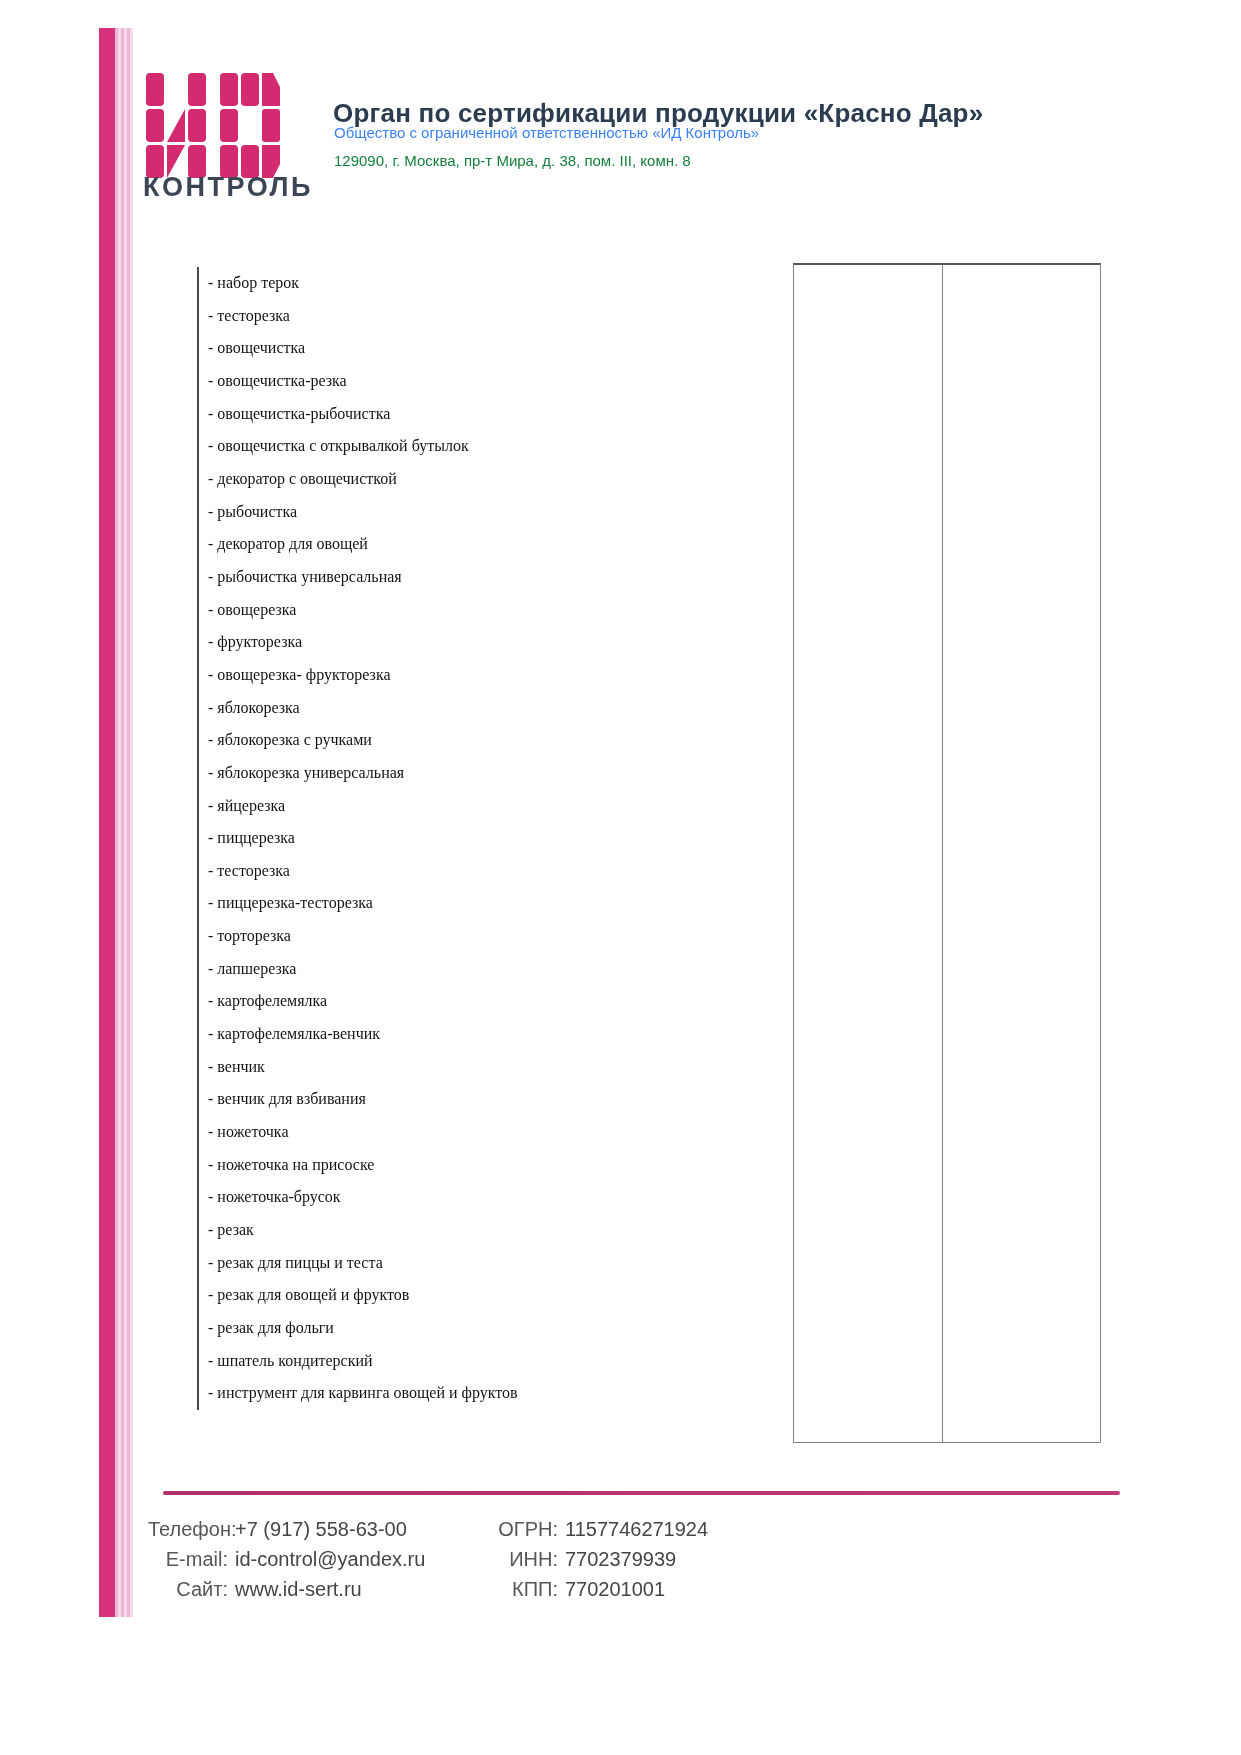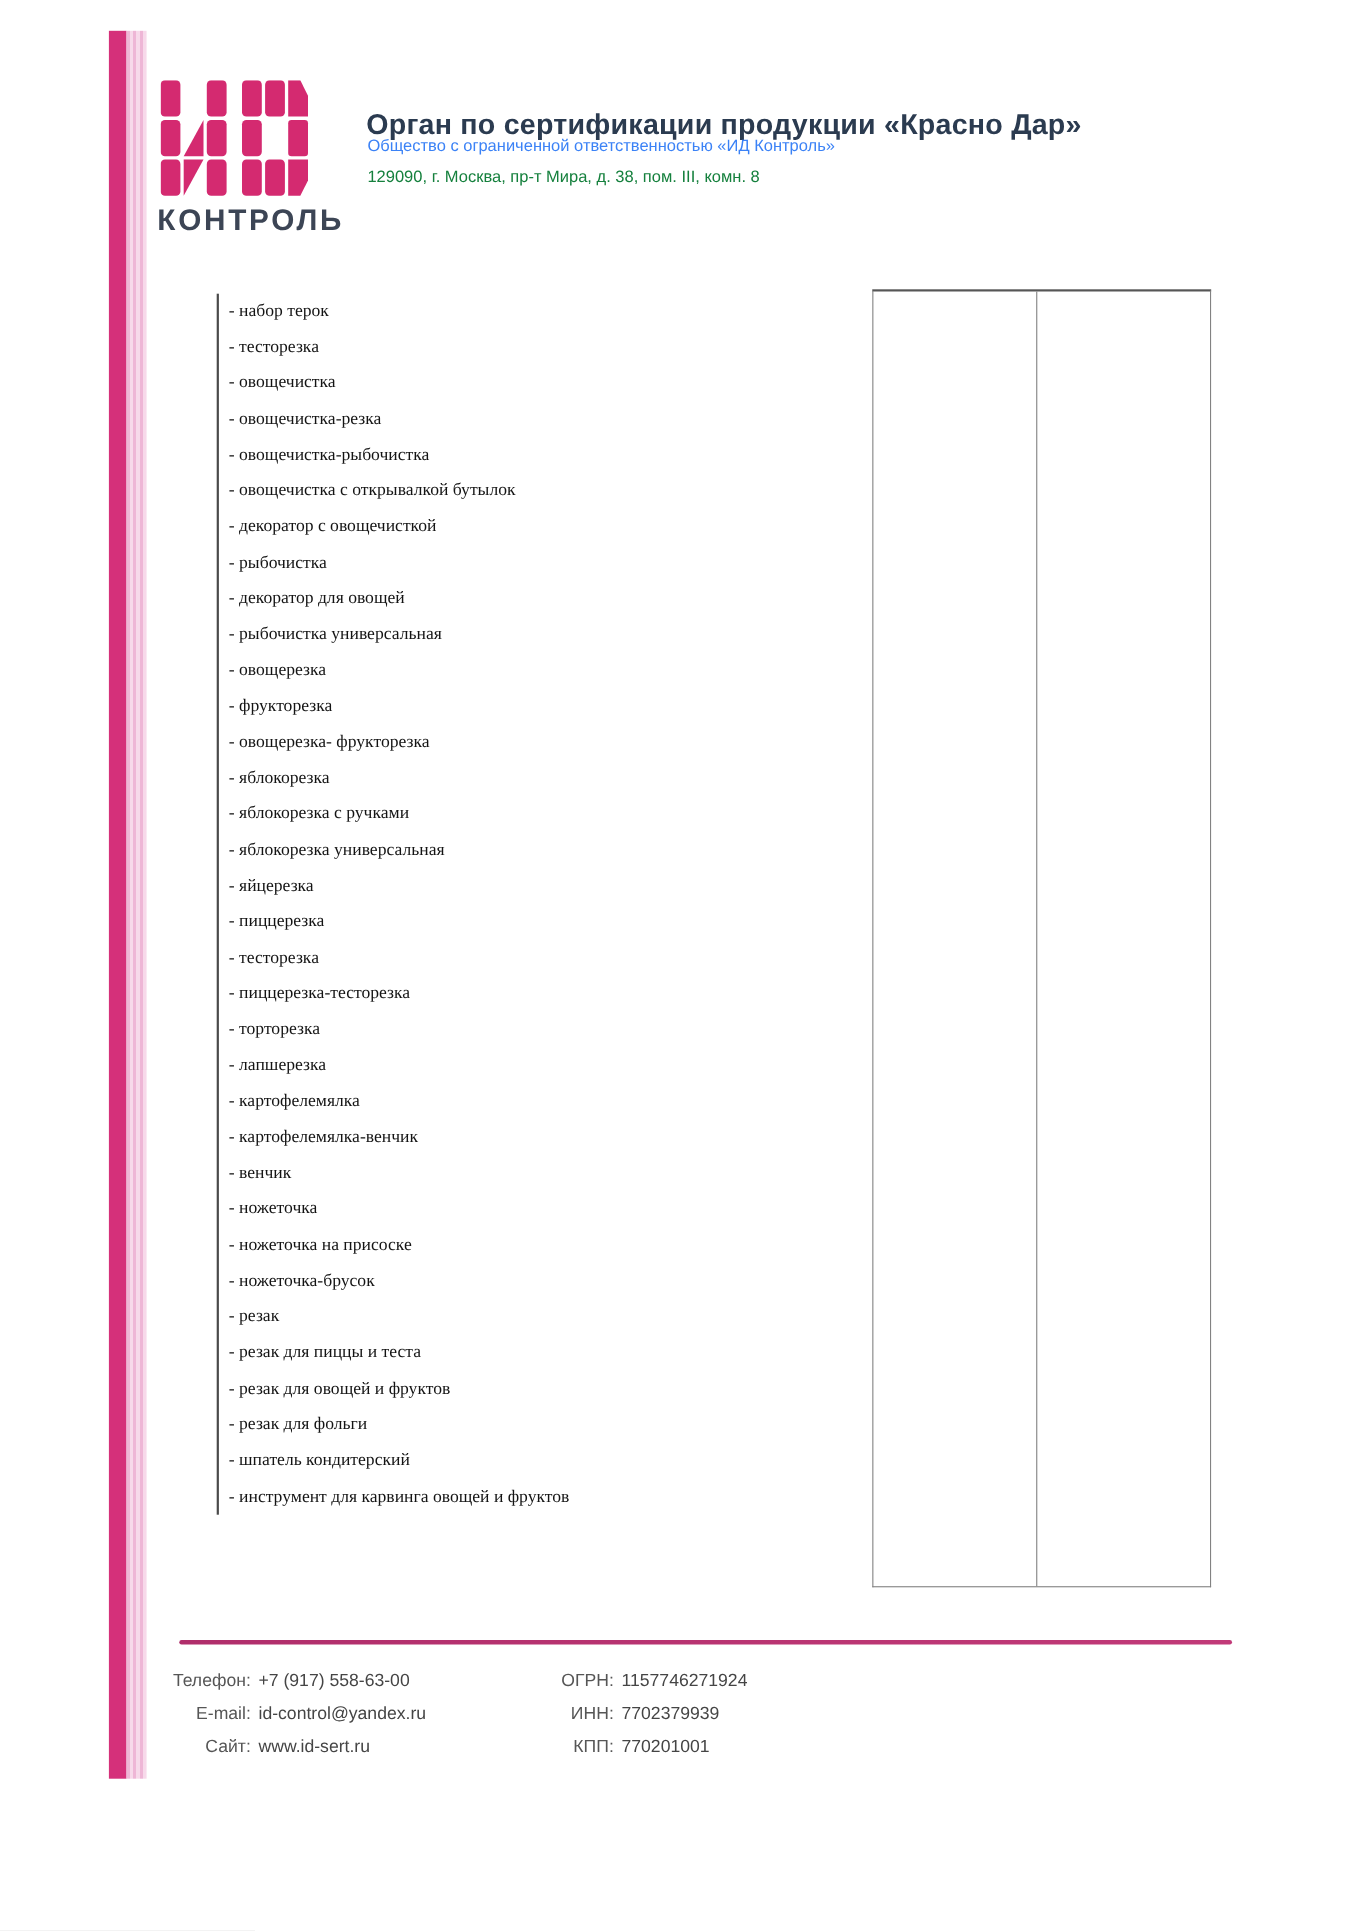--- a/index.html
+++ b/index.html
@@ -13,21 +13,21 @@
 
   
   .stripe { position:absolute; left:99px; top:28px; width:34px; height:1589px; }
   .stripe .dark  { position:absolute; left:0; top:0; width:16px; height:100%; background:#d5307a; }
   .stripe .light { position:absolute; left:16px; top:0; width:18px; height:100%;
                    background:repeating-linear-gradient(90deg,#eeb6d6 0 3px,#f7d9ea 3px 6px); }
 
   
   .logo-svg { position:absolute; left:146px; top:73px; }
   .logo-word {
-    position:absolute; left:143px; top:185px;
+    position:absolute; left:143px; top:172px;
     font-size:27px; font-weight:700; letter-spacing:2.5px; color:#3c4555;
   }
 
   
   .hdr-title {
     position:absolute; left:333px; top:98px; width:720px;
     font-size:26px; font-weight:700; color:#2b3b50; letter-spacing:0.2px;
   }
   .hdr-sub {
     position:absolute; left:334px; top:124px; width:700px;
@@ -57,21 +57,21 @@
   }
   .annex-table .divider {
     position:absolute; left:148px; top:0; bottom:0; width:1px; background:#828282;
   }
 
   
   .rule {
     position:absolute; left:163px; top:1491px; width:957px; height:4px;
     background:linear-gradient(90deg,#b02e6b,#c13a78); border-radius:2px;
   }
-  .footer-group { position:absolute; top:1514px; font-size:16px; color:#4f4f4f; }
+  .footer-group { position:absolute; top:1514px; font-size:20px; color:#4f4f4f; }
   .footer-group .frow { display:flex; height:30px; line-height:30px; }
   .footer-group .flabel { text-align:right; color:#565656; }
   .footer-group .fvalue { margin-left:7px; color:#454545; }
   .fg-contacts { left:148px; }
   .fg-contacts .flabel { width:80px; }
   .fg-reg { left:420px; }
   .fg-reg .flabel { width:138px; }
 </style>
 </head>
 <body>
@@ -134,20 +134,21 @@
       <div class="list-item">яблокорезка универсальная</div>
       <div class="list-item">яйцерезка</div>
       <div class="list-item">пиццерезка</div>
       <div class="list-item">тесторезка</div>
       <div class="list-item">пиццерезка-тесторезка</div>
       <div class="list-item">торторезка</div>
       <div class="list-item">лапшерезка</div>
       <div class="list-item">картофелемялка</div>
       <div class="list-item">картофелемялка-венчик</div>
       <div class="list-item">венчик</div>
+      <div class="list-item">венчик для взбивания</div>
       <div class="list-item">ножеточка</div>
       <div class="list-item">ножеточка на присоске</div>
       <div class="list-item">ножеточка-брусок</div>
       <div class="list-item">резак</div>
       <div class="list-item">резак для пиццы и теста</div>
       <div class="list-item">резак для овощей и фруктов</div>
       <div class="list-item">резак для фольги</div>
       <div class="list-item">шпатель кондитерский</div>
       <div class="list-item">инструмент для карвинга овощей и фруктов</div>
     </div>

